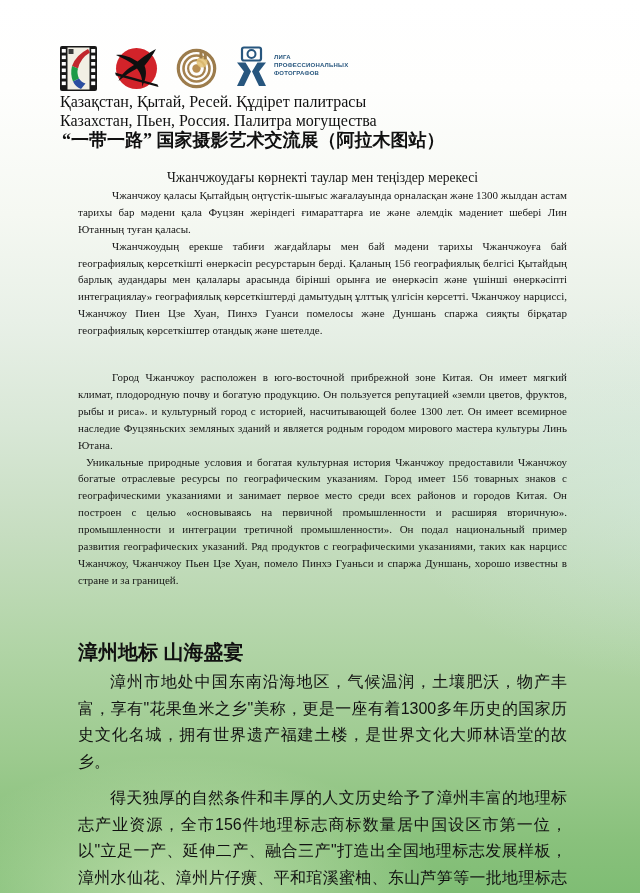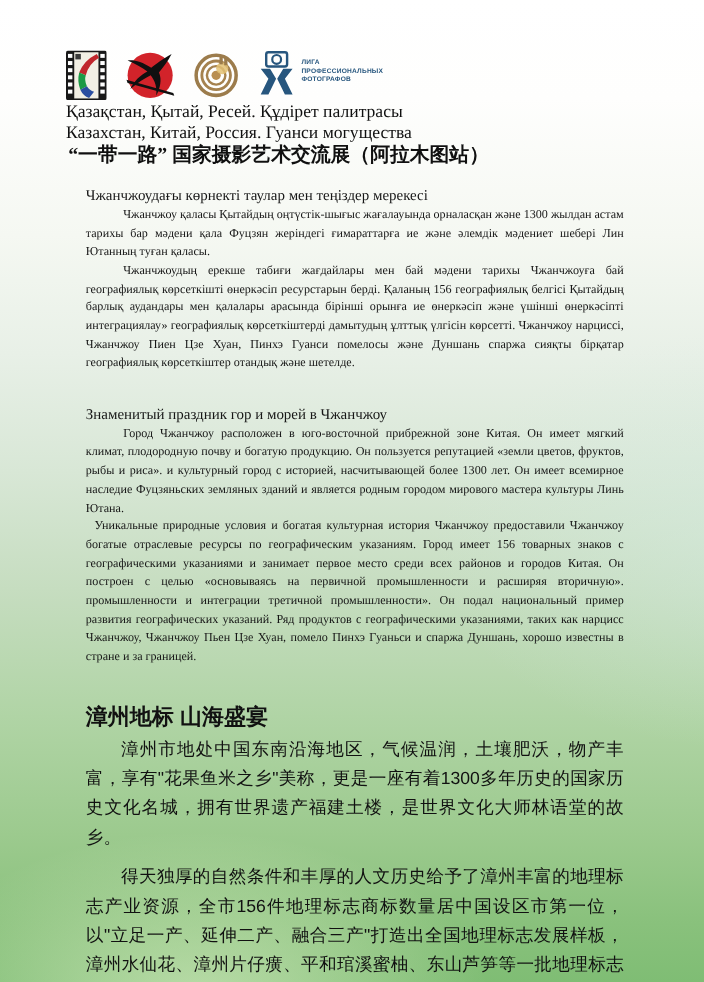--- a/index.html
+++ b/index.html
@@ -27,21 +27,21 @@
 
   .title-block{position:absolute;left:60px;top:92px;color:#101010;}
   .title-line{font-size:16px;line-height:19px;white-space:nowrap;}
   .title-zh{font-size:18px;line-height:20px;font-weight:bold;padding-left:2px;white-space:nowrap;}
 
   .section{position:absolute;left:78px;width:489px;color:#161616;}
   .sec-kk{top:170px;}
   .sec-ru{top:369px;}
   .sec-zh{top:641px;font-family:"Liberation Sans","DejaVu Sans",sans-serif;}
 
-  .body-heading{font-size:13.6px;line-height:16.9px;text-align:left;}
+  .body-heading{font-size:13.6px;line-height:16.9px;text-align:center;}
   .para{font-size:11px;line-height:16.9px;text-align:justify;margin:0;}
   .ind-lg{text-indent:34px;}
   .ind-sm{text-indent:8px;}
 
   .zh-heading{font-size:20px;line-height:22px;font-weight:bold;color:#111;}
   .zh-para{font-size:16px;line-height:26.5px;text-align:justify;margin:0;text-indent:32px;color:#111;}
   .zh-para + .zh-para{margin-top:10px;}
   .zh-heading + .zh-para{margin-top:6px;}
 </style>
 </head>
@@ -100,32 +100,31 @@
       <div class="league-text">
         <span>ЛИГА</span>
         <span>ПРОФЕССИОНАЛЬНЫХ</span>
         <span>ФОТОГРАФОВ</span>
       </div>
     </div>
   </div>
 
   <div class="title-block">
     <div class="title-line">Қазақстан, Қытай, Ресей. Құдірет палитрасы</div>
-    <div class="title-line">Казахстан, Китай, Россия. Гуанси могущества</div>
+    <div class="title-line">Казахстан, Пьен, Россия. Палитра могущества</div>
     <div class="title-zh">“一带一路” 国家摄影艺术交流展（阿拉木图站）</div>
   </div>
 
   <div class="section sec-kk">
     <div class="body-heading">Чжанчжоудағы көрнекті таулар мен теңіздер мерекесі</div>
     <p class="para ind-lg">Чжанчжоу қаласы Қытайдың оңтүстік-шығыс жағалауында орналасқан және 1300 жылдан астам тарихы бар мәдени қала Фуцзян жеріндегі ғимараттарға ие және әлемдік мәдениет шебері Лин Ютанның туған қаласы.</p>
     <p class="para ind-lg">Чжанчжоудың ерекше табиғи жағдайлары мен бай мәдени тарихы Чжанчжоуға бай географиялық көрсеткішті өнеркәсіп ресурстарын берді. Қаланың 156 географиялық белгісі Қытайдың барлық аудандары мен қалалары арасында бірінші орынға ие өнеркәсіп және үшінші өнеркәсіпті интеграциялау» географиялық көрсеткіштерді дамытудың ұлттық үлгісін көрсетті. Чжанчжоу нарциссі, Чжанчжоу Пиен Цзе Хуан, Пинхэ Гуанси помелосы және Дуншань спаржа сияқты бірқатар географиялық көрсеткіштер отандық және шетелде.</p>
   </div>
 
   <div class="section sec-ru">
-    <div class="body-heading">Знаменитый праздник гор и морей в Чжанчжоу</div>
     <p class="para ind-lg">Город Чжанчжоу расположен в юго-восточной прибрежной зоне Китая. Он имеет мягкий климат, плодородную почву и богатую продукцию. Он пользуется репутацией «земли цветов, фруктов, рыбы и риса». и культурный город с историей, насчитывающей более 1300 лет. Он имеет всемирное наследие Фуцзяньских земляных зданий и является родным городом мирового мастера культуры Линь Ютана.</p>
     <p class="para ind-sm">Уникальные природные условия и богатая культурная история Чжанчжоу предоставили Чжанчжоу богатые отраслевые ресурсы по географическим указаниям. Город имеет 156 товарных знаков с географическими указаниями и занимает первое место среди всех районов и городов Китая. Он построен с целью «основываясь на первичной промышленности и расширяя вторичную». промышленности и интеграции третичной промышленности». Он подал национальный пример развития географических указаний. Ряд продуктов с географическими указаниями, таких как нарцисс Чжанчжоу, Чжанчжоу Пьен Цзе Хуан, помело Пинхэ Гуаньси и спаржа Дуншань, хорошо известны в стране и за границей.</p>
   </div>
 
   <div class="section sec-zh">
     <div class="zh-heading">漳州地标 山海盛宴</div>
     <p class="zh-para">漳州市地处中国东南沿海地区，气候温润，土壤肥沃，物产丰富，享有"花果鱼米之乡"美称，更是一座有着1300多年历史的国家历史文化名城，拥有世界遗产福建土楼，是世界文化大师林语堂的故乡。</p>
     <p class="zh-para">得天独厚的自然条件和丰厚的人文历史给予了漳州丰富的地理标志产业资源，全市156件地理标志商标数量居中国设区市第一位，以"立足一产、延伸二产、融合三产"打造出全国地理标志发展样板，漳州水仙花、漳州片仔癀、平和琯溪蜜柚、东山芦笋等一批地理标志产品享誉海内外。</p>
   </div>
 

